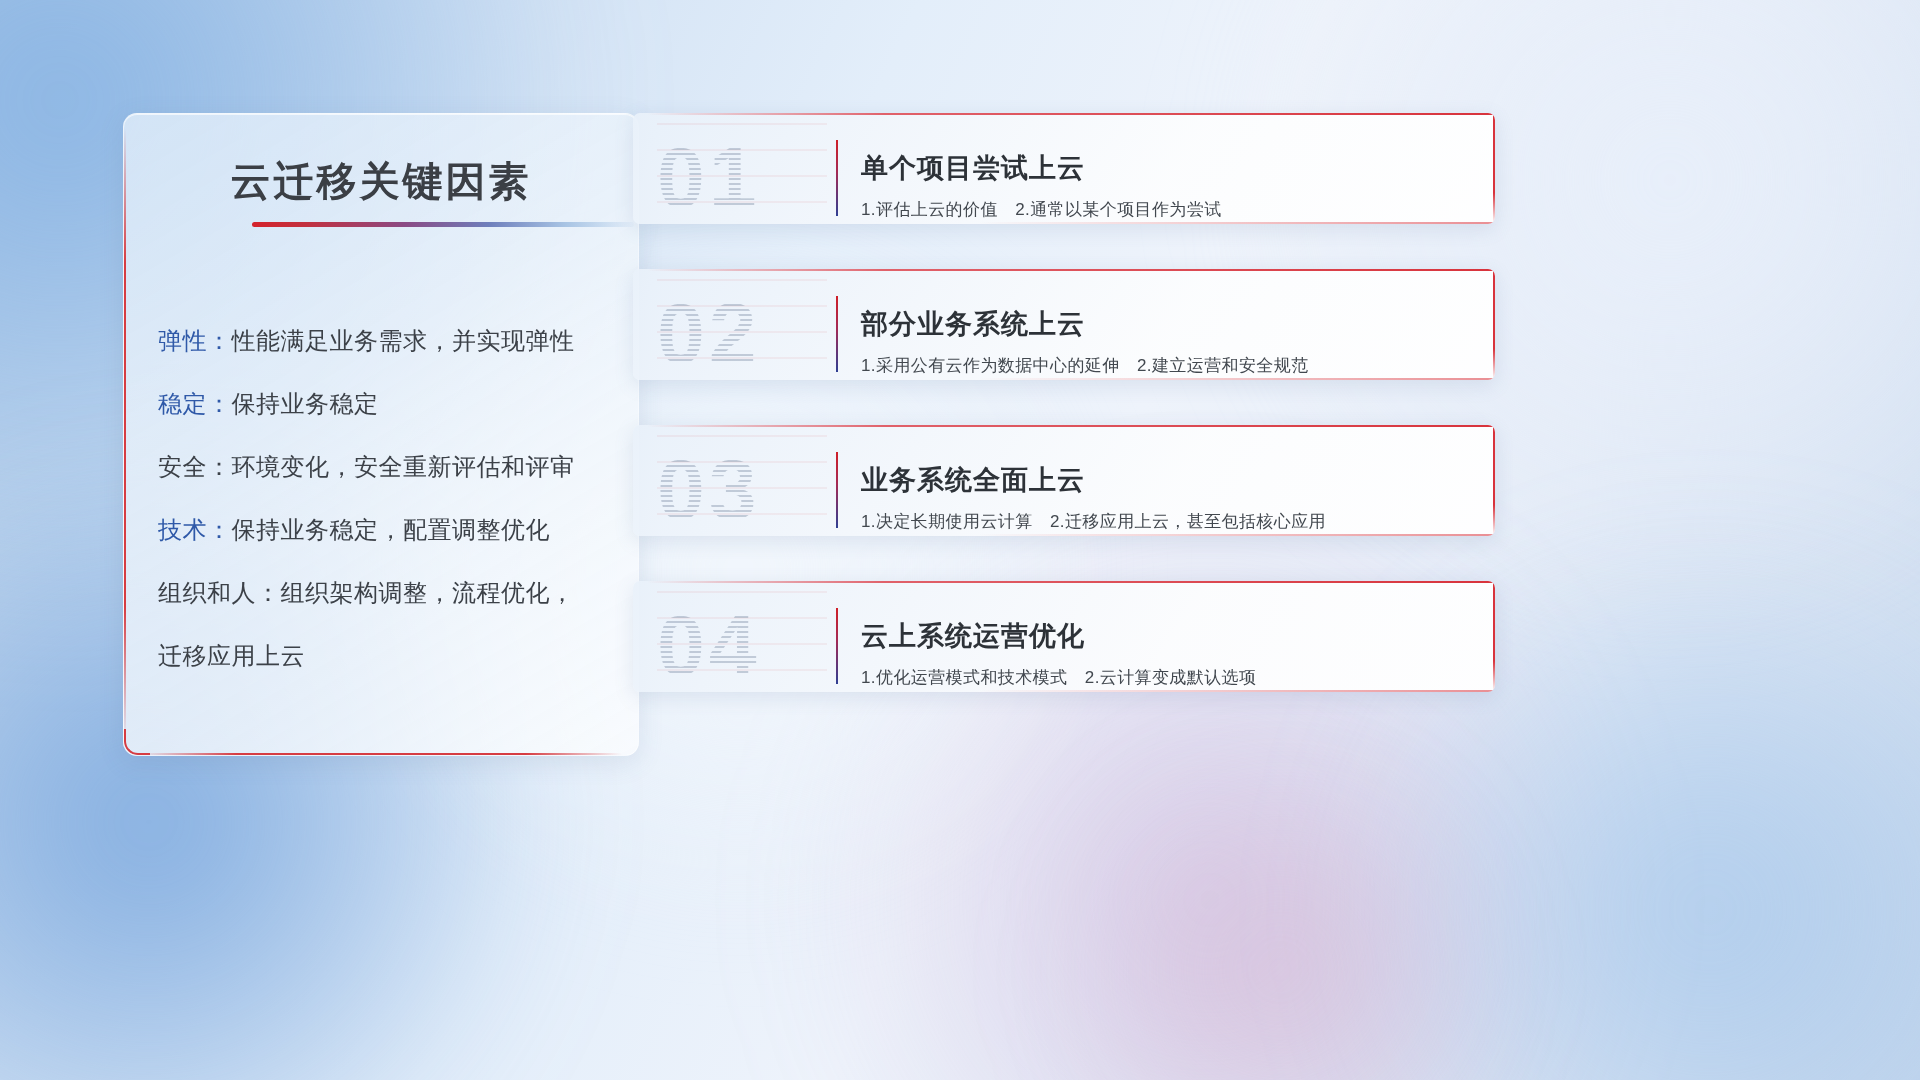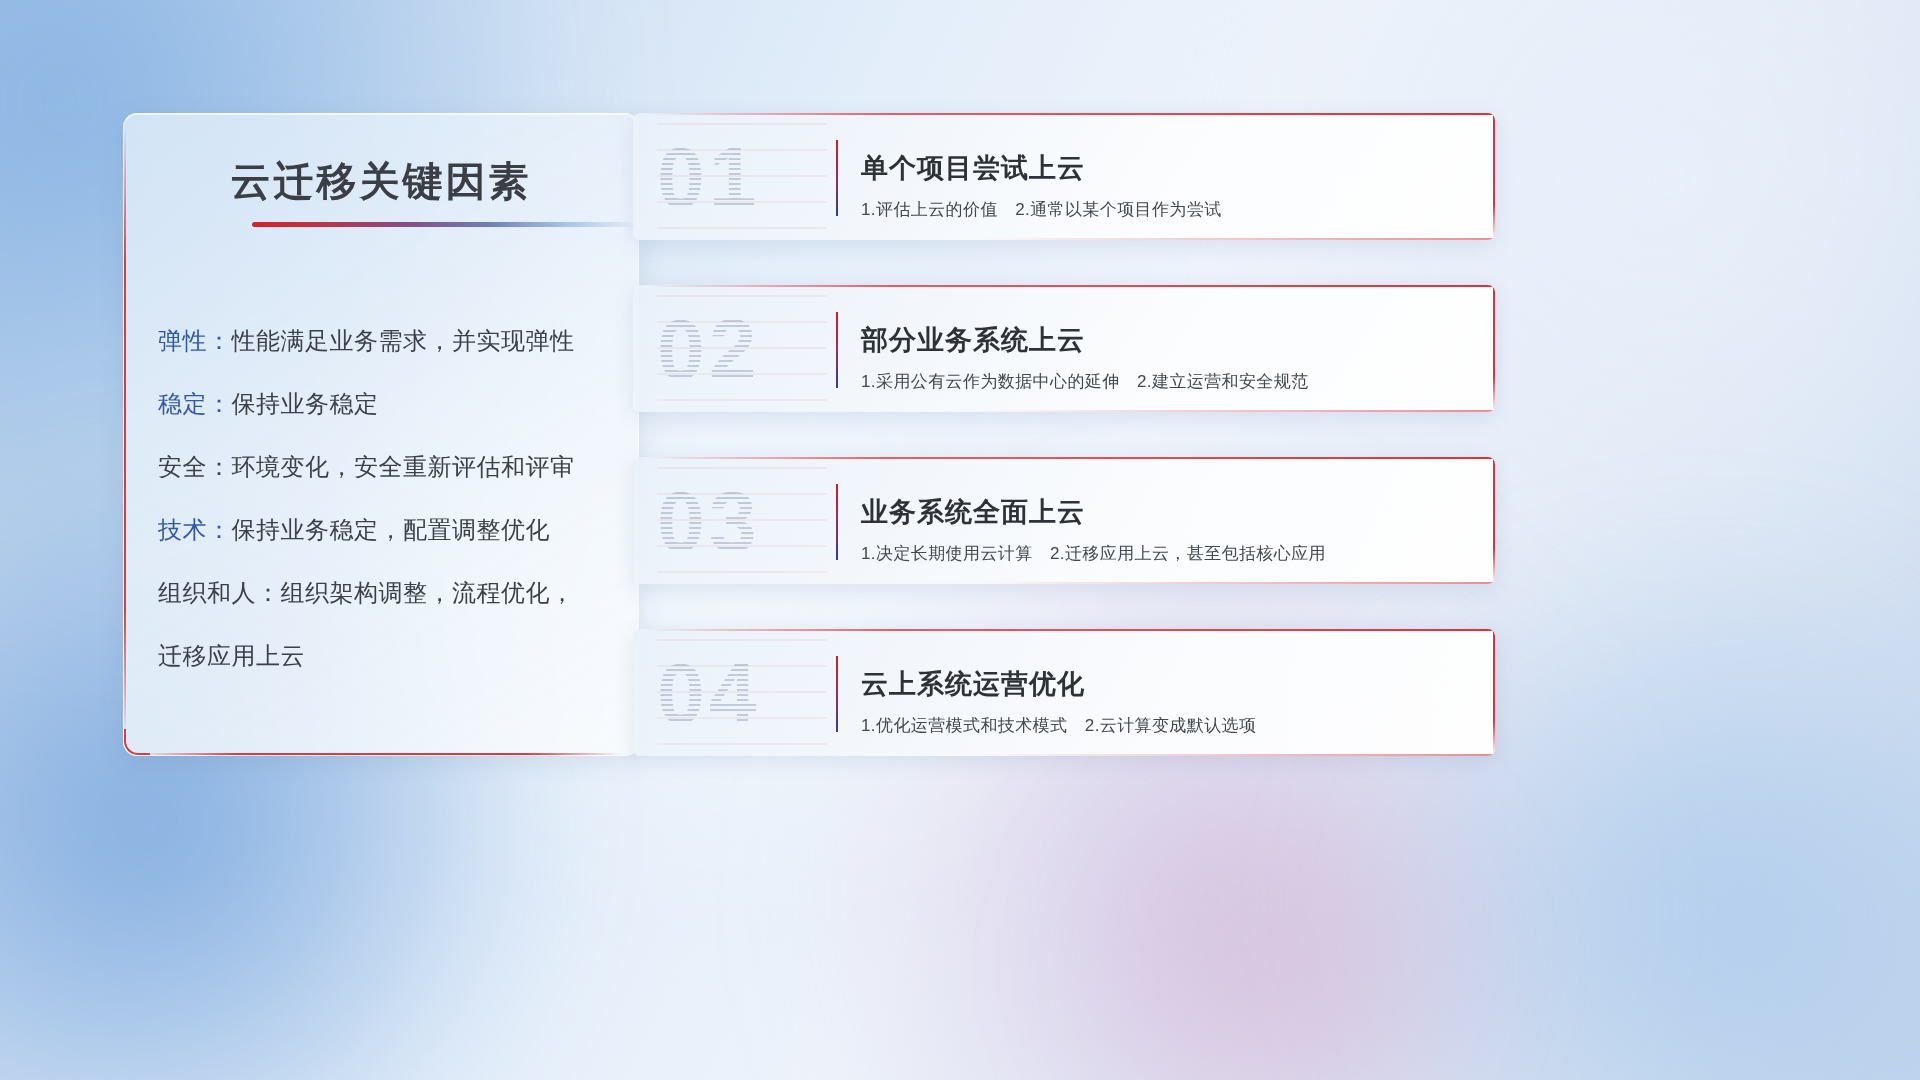--- a/index.html
+++ b/index.html
@@ -58,21 +58,21 @@
   #panel-list{position:absolute;left:34px;right:20px;top:195px;}
   .pl-row{
     font-size:24px;line-height:63px;color:#3c4148;white-space:nowrap;letter-spacing:.5px;
   }
   .pl-key{color:#2f59a8;}
   .pl-key.plain{color:#3c4148;}
 
   
   #cards{position:absolute;left:633px;top:113px;width:862px;}
   .card{
-    position:relative;height:127px;margin-bottom:45px;border-radius:7px;
+    position:relative;height:111px;margin-bottom:45px;border-radius:7px;
     background:linear-gradient(125deg,rgba(233,241,250,.92) 0%,rgba(243,247,252,.93) 30%,rgba(252,253,254,.96) 62%,rgba(255,255,255,.97) 100%);
     box-shadow:0 5px 20px rgba(86,116,158,.14);
     overflow:hidden;
   }
   .card .acc-top{position:absolute;left:14px;right:0;top:0;height:2px;
     background:linear-gradient(90deg,rgba(226,92,96,0),#e0616a 28%,#d8333c 100%);}
   .card .acc-right{position:absolute;right:0;top:0;bottom:0;width:2px;
     background:linear-gradient(180deg,#d8333c,#d8333c 72%,rgba(216,51,60,0));}
   .card .acc-bot{position:absolute;right:0;bottom:0;width:60%;height:2px;
     background:linear-gradient(90deg,rgba(216,51,60,0),rgba(216,51,60,.55));}

